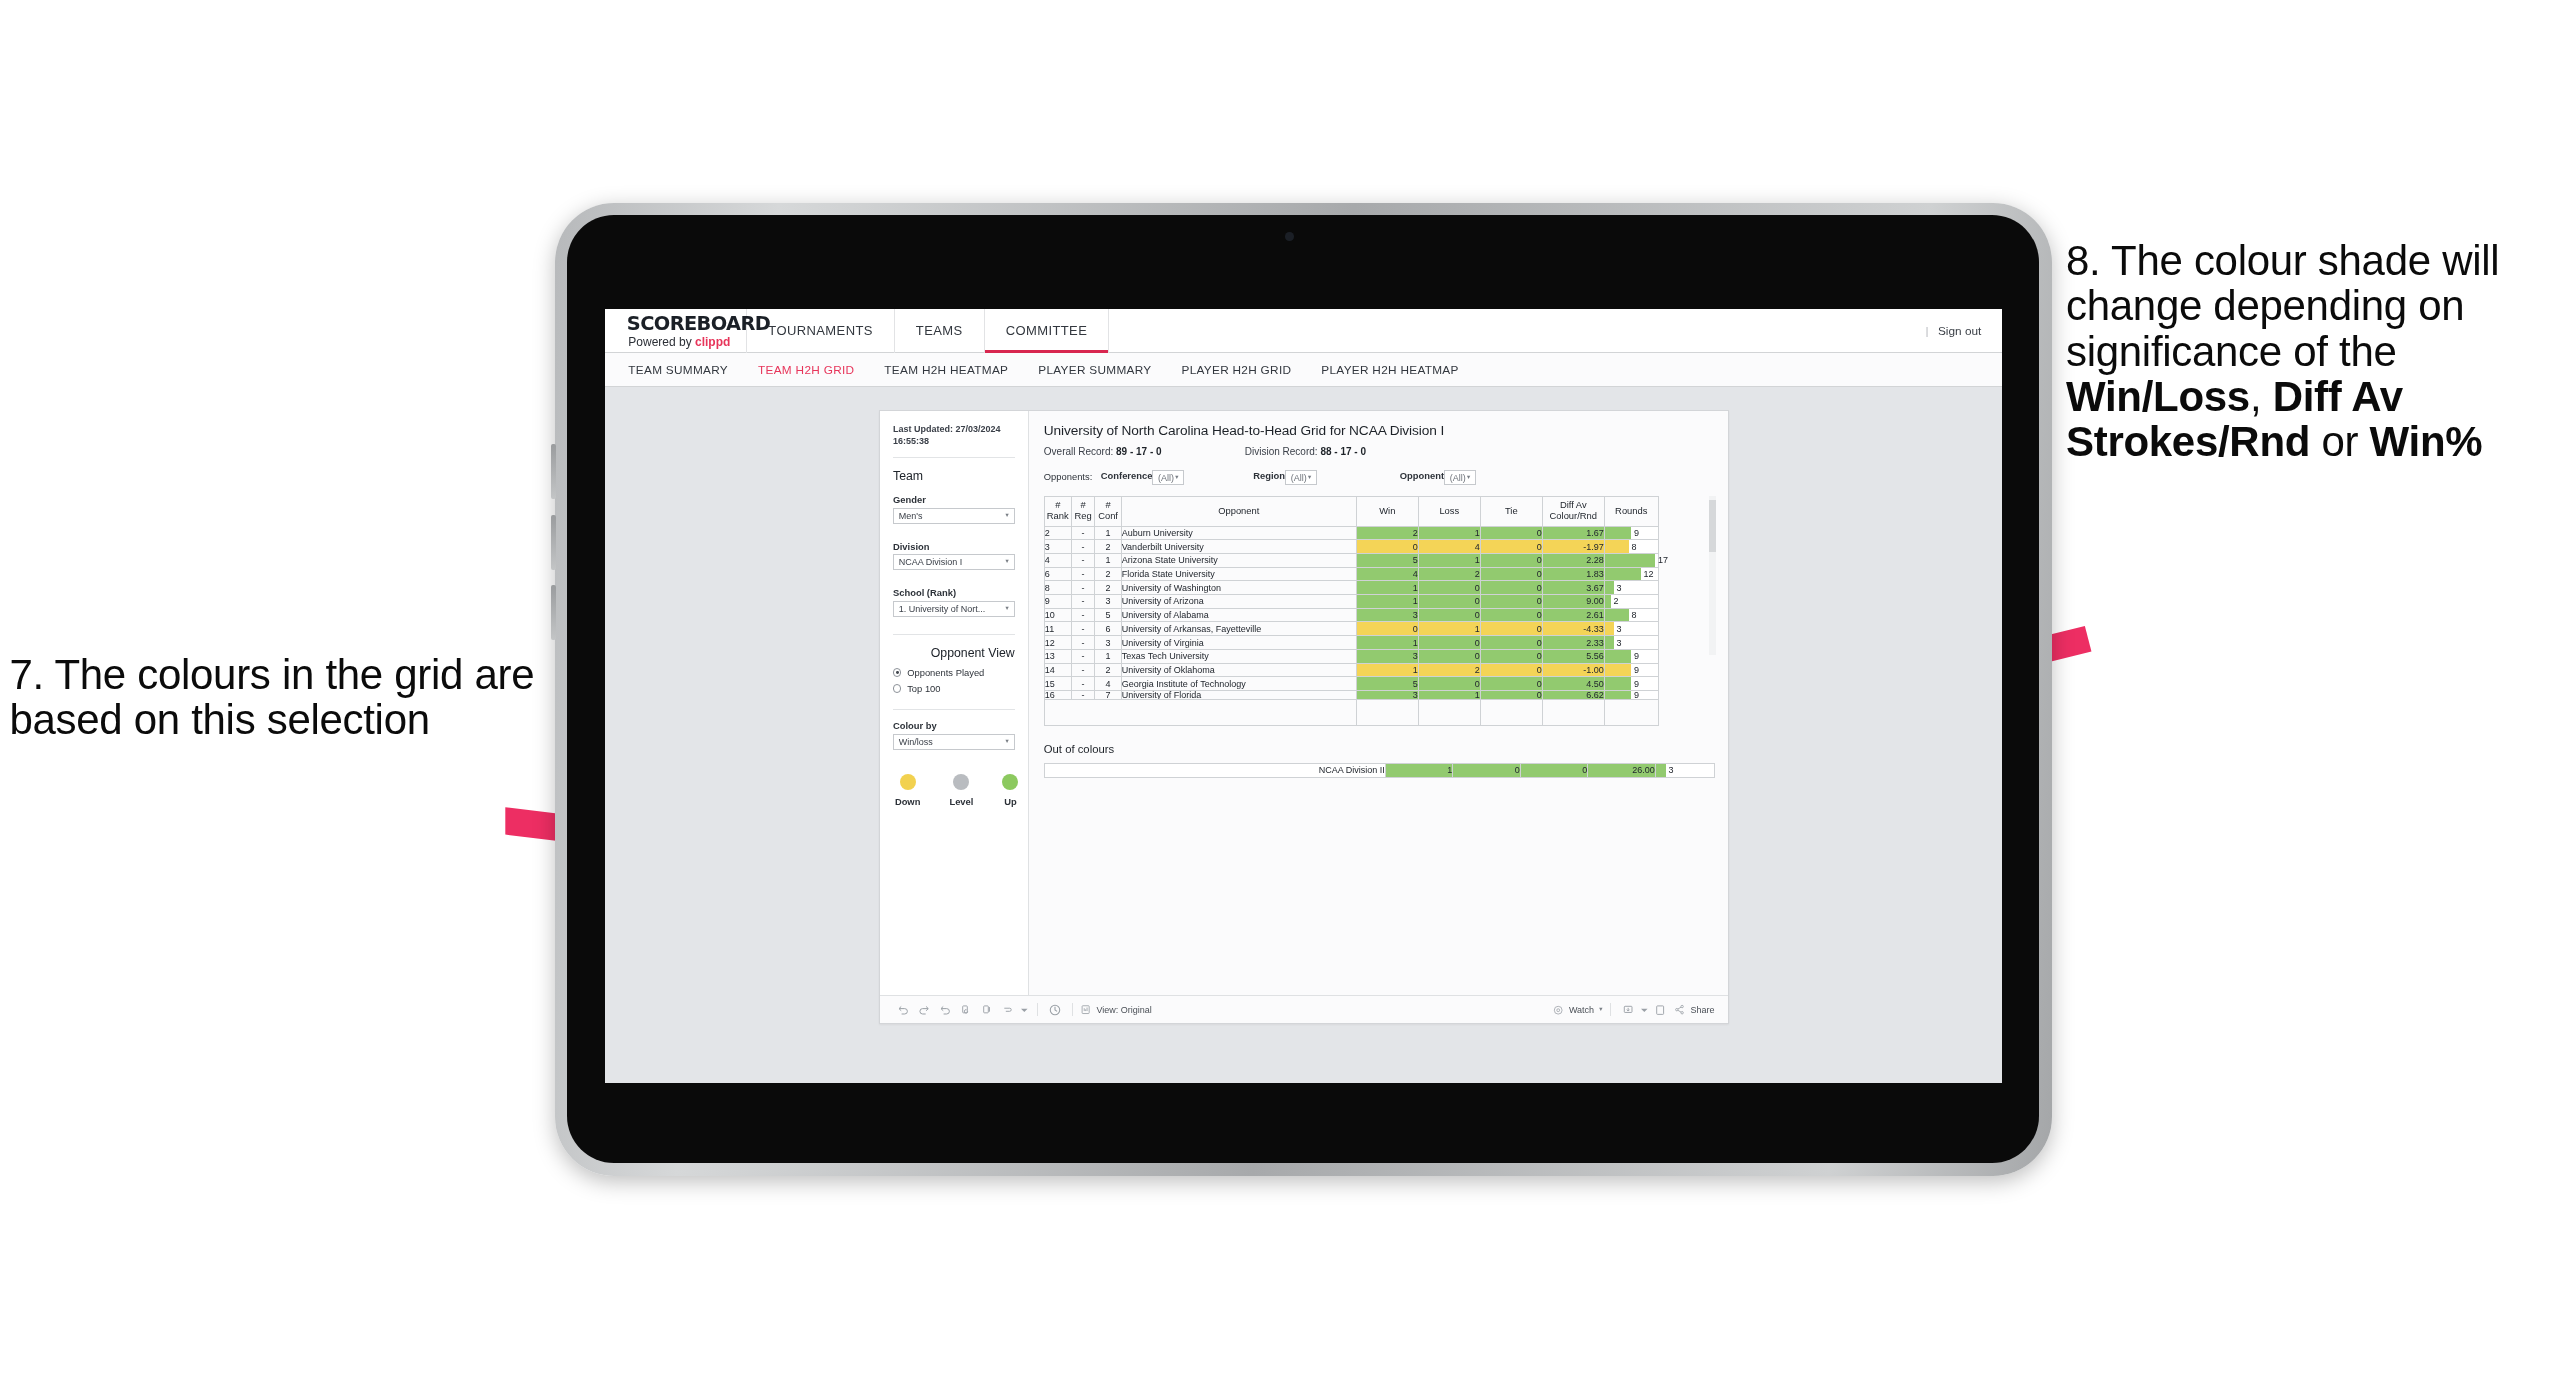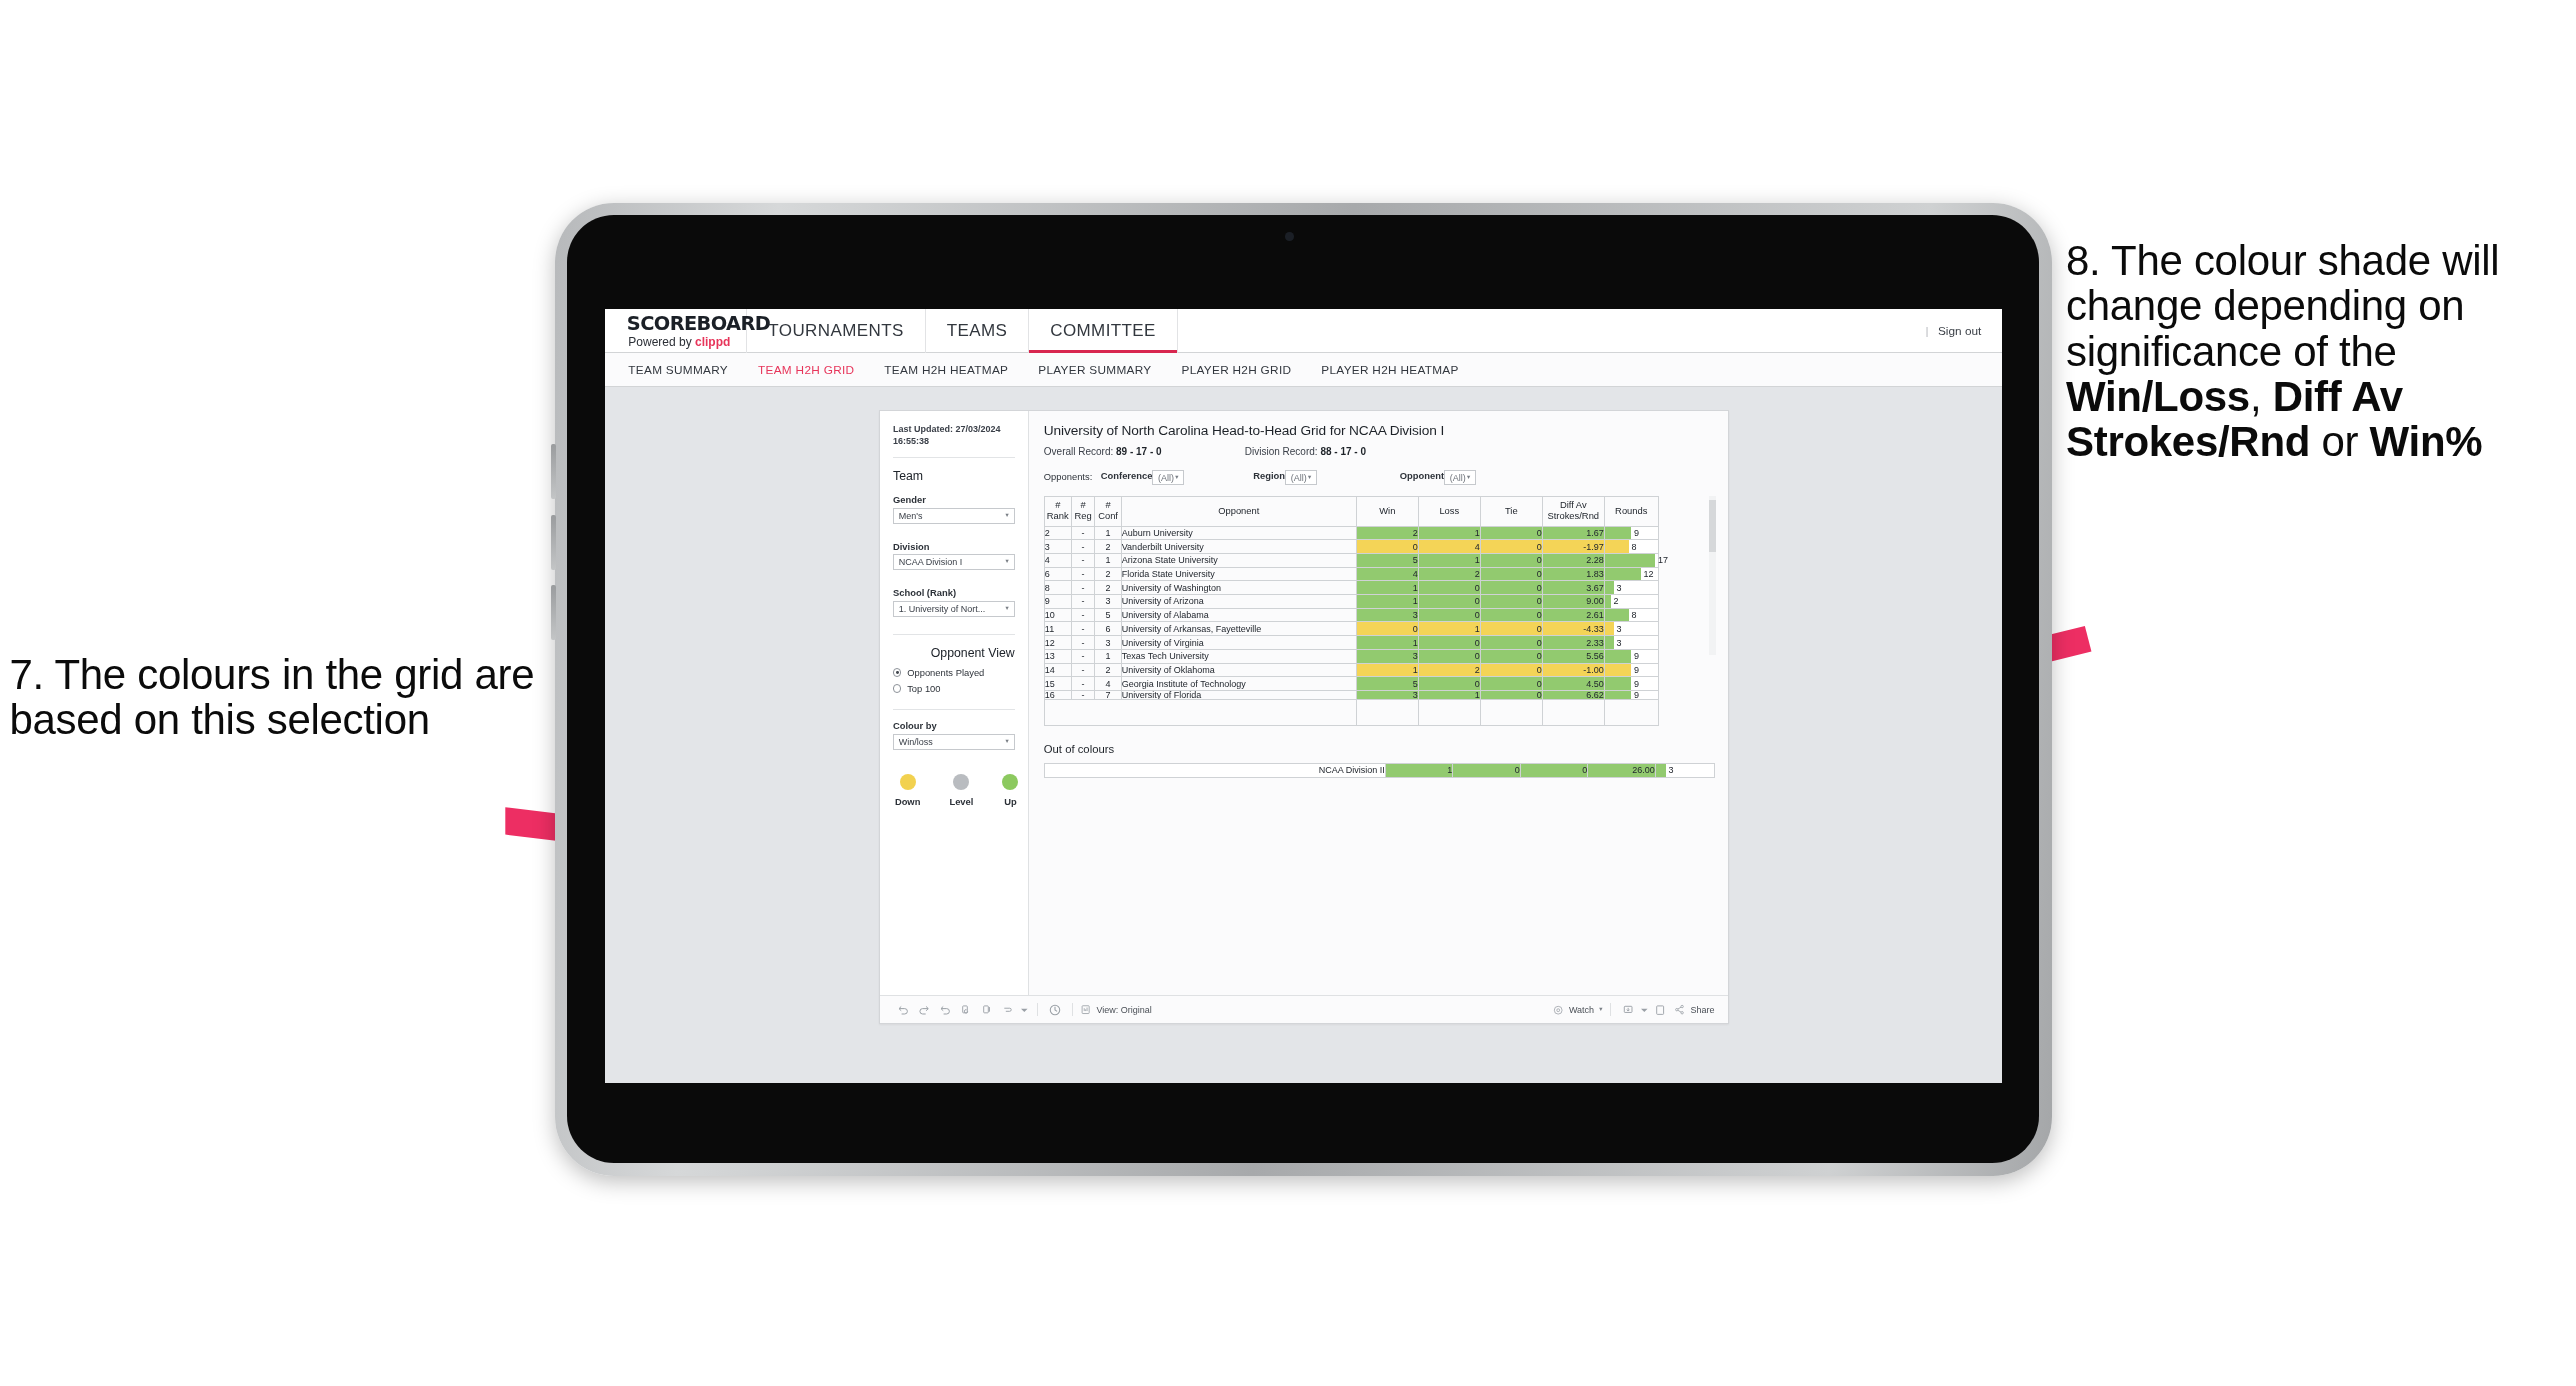--- a/index.html
+++ b/index.html
@@ -54,21 +54,21 @@
     border-bottom:0.9px solid #d2d4d6;
   }
   .brand { width:142px; padding-left:23px; border-right:0.9px solid #e2e3e5; height:44px;
            display:flex; flex-direction:column; justify-content:center; }
   .brand-title { font-size:19px; font-weight:bold; letter-spacing:-0.6px; color:#1b2027;
                  font-family:"DejaVu Sans", sans-serif; transform: scaleX(1.02); }
   .brand-sub { font-size:12px; color:#2b2f36; margin-top:0.9px; }
   .brand-sub .clippd { color:#e7355a; font-weight:bold; }
   .topnav { display:flex; height:44px; align-items:stretch; }
   .topnav-item {
-    display:flex; align-items:center; padding:0 21px; font-size:17px;
+    display:flex; align-items:center; padding:0 21px; font-size:13px;
     color:#32373e; letter-spacing:0.4px; border-right:0.9px solid #e2e3e5;
     cursor:pointer; position:relative; height:44px;
   }
   .topnav-item:first-child { border-left:none; }
   .topnav-item.active::after {
     content:""; position:absolute; left:0; right:0; bottom:0; height:2.8px; background:#d8264f;
   }
   .header-right { margin-left:auto; display:flex; align-items:center; gap:9.4px; padding-right:21px;
                   font-size:11.8px; color:#3a3f46; }
   .hdr-sep { color:#b9bcc0; }
@@ -348,21 +348,21 @@
                     </colgroup>
                     <thead>
                       <tr>
                         <th><span>#</span><br><span>Rank</span></th>
                         <th><span>#</span><br><span>Reg</span></th>
                         <th><span>#</span><br><span>Conf</span></th>
                         <th>Opponent</th>
                         <th>Win</th>
                         <th>Loss</th>
                         <th>Tie</th>
-                        <th><span>Diff Av</span><br><span>Strokes/Rnd</span></th>
+                        <th><span>Diff Av</span><br><span>Colour/Rnd</span></th>
                         <th>Rounds</th>
                       </tr>
                     </thead>
                     <tbody id="grid-body">
                         <tr>
                           <td class="name">2</td>
                           <td class="ctr">-</td>
                           <td class="ctr">1</td>
                           <td class="name">Auburn University</td>
                           <td class="num cell-g">2</td>

